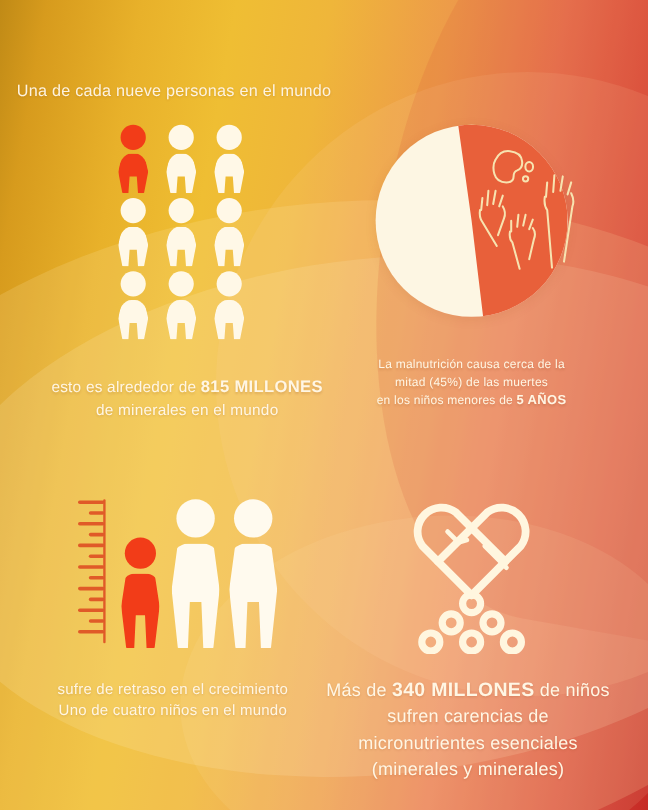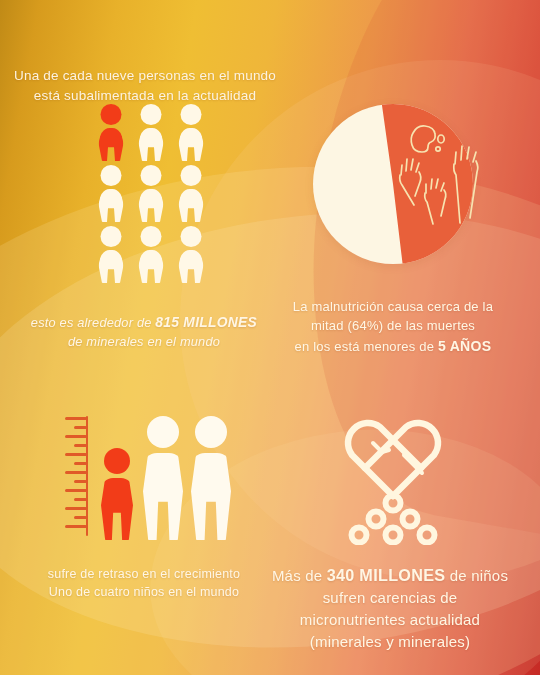--- a/index.html
+++ b/index.html
@@ -80,22 +80,22 @@
     font-weight: bold;
     letter-spacing: 0.3px;
   }
 
   #headline {
     left: 0; top: 46px; width: 290px;
     font-size: 13.5px;
     color: #FDF3E0;
     margin-top: 20px;
   }
-  #cap-people  { left: 8px;   top: 312px; width: 272px; font-size: 12.8px; font-style: italic; }
-  #cap-pie     { left: 266px; top: 298px; width: 254px; font-size: 13px; }
+  #cap-people  { left: 20px;   top: 312px; width: 272px; font-size: 12.8px; }
+  #cap-pie     { left: 266px; top: 298px; width: 254px; font-size: 10px; }
   #cap-growth  { left: 24px;  top: 565px; width: 240px; font-size: 12.5px; }
   #cap-micro   { left: 262px; top: 564px; width: 256px; font-size: 15px; }
 
   
   #people-grid {
     position: absolute;
     left: 93px; top: 104px;
     width: 116px; height: 180px;
     display: grid;
     grid-template-columns: repeat(3, 1fr);
@@ -210,21 +210,20 @@
 <div id="infographic">
 
   <div class="arc arc-a"></div>
   <div class="arc arc-b"></div>
   <div class="arc arc-c"></div>
   <div class="arc arc-d"></div>
   <div class="arc arc-e"></div>
 
   <div class="caption" id="headline">
     <div>Una de cada nueve personas en el mundo</div>
-    <div>está subalimentada en la actualidad</div>
   </div>
 
   <div id="people-grid">
     <div class="person highlight">
       <span class="head"></span>
       <span class="body"></span>
     </div>
     <div class="person">
       <span class="head"></span>
       <span class="body"></span>
@@ -282,22 +281,22 @@
         <path d="M32 76 q-1 6 2 9 l6 22 M51 73 q3 4 1 9 l-4 17"></path>
 
         <path d="M62 47 l1 -12 M68 43 l1 -14 M74 42 l2 -12 M80 45 l3 -10"></path>
         <path d="M61 47 q-1 7 2 11 l4 48 M83 44 q3 6 1 11 l-7 46"></path>
       </g>
     </svg>
   </div>
 
   <div class="caption" id="cap-pie">
     <div>La malnutrición causa cerca de la</div>
-    <div>mitad (64%) de las muertes</div>
-    <div><span>en los está menores de </span><span class="big">5 AÑOS</span></div>
+    <div>mitad (45%) de las muertes</div>
+    <div><span>en los niños menores de </span><span class="big">5 AÑOS</span></div>
   </div>
 
   <div id="growth-group">
     <div id="ruler">
       <span class="spine"></span>
       <span class="tick long" style="top:5px"></span>
       <span class="tick short" style="top:14px"></span>
       <span class="tick long" style="top:23px"></span>
       <span class="tick short" style="top:32px"></span>
       <span class="tick long" style="top:41px"></span>
@@ -347,17 +346,17 @@
       <circle cx="92" cy="109" r="7.5"></circle>
       <circle cx="41" cy="125" r="7.5"></circle>
       <circle cx="75" cy="125" r="7.5"></circle>
       <circle cx="109" cy="125" r="7.5"></circle>
     </g>
   </svg>
 
   <div class="caption" id="cap-micro">
     <div><span>Más de </span><span class="big">340 MILLONES</span><span> de niños</span></div>
     <div>sufren carencias de</div>
-    <div>micronutrientes actualidad</div>
+    <div>micronutrientes esenciales</div>
     <div>(minerales y minerales)</div>
   </div>
 
 </div>
 
 </body></html>

